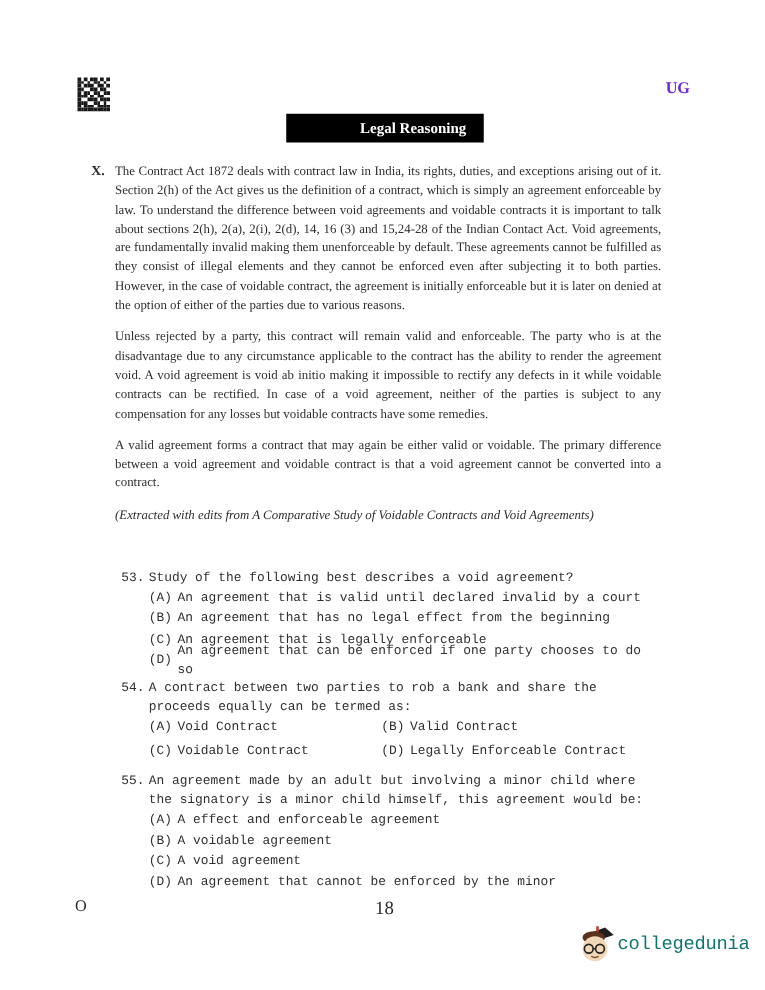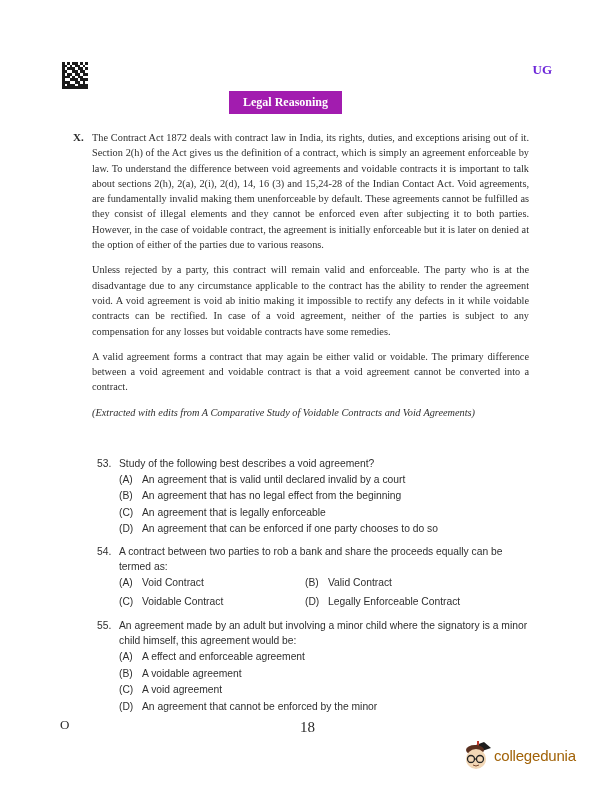--- a/index.html
+++ b/index.html
@@ -13,58 +13,58 @@
     display: grid; grid-template-columns: repeat(10, 1fr); grid-template-rows: repeat(10, 1fr);
   }
   .qr span { display: block; }
   .qr .b { background: #1a1a1a; }
   .ug {
     position: absolute; right: 60px; top: 62px;
     font-family: Liberation Serif, serif; font-weight: bold; font-size: 13px; color: #6d28d9;
   }
   .section-title {
     position: absolute; left: 229px; top: 91px; width: 113px; height: 23px;
-    background: #a21caf; color: #fff; text-align: center; line-height: 23px;
-    font-family: "Liberation Serif", serif; font-weight: bold; font-size: 12px;
+    background: #000000; color: #fff; text-align: center; line-height: 23px;
+    font-family: "Liberation Serif", serif; font-weight: bold; font-size: 12px; padding-left: 45px;
   }
   .passage {
     position: absolute; left: 92px; top: 130px; width: 437px;
     font-family: "Liberation Serif", serif; font-size: 10.3px; line-height: 15.3px;
     text-align: justify; color: #2f2f2f;
   }
   .passage p { margin: 0 0 10px 0; }
   .passage p.cite { font-style: italic; margin-top: 0; }
   .marker {
     position: absolute; left: 73px; top: 130px;
     font-family: "Liberation Serif", serif; font-weight: bold; font-size: 11px; line-height: 15.3px;
   }
   .question {
     position: absolute; left: 97px; width: 432px;
-    font-family: Liberation Sans, sans-serif; font-size: 10.3px; line-height: 15.3px; color: #2f2f2f;
+    font-family: Liberation Mono, monospace; font-size: 10.3px; line-height: 15.3px; color: #2f2f2f;
   }
   .q-head { display: flex; }
   .q-num { width: 22px; flex: none; }
   .q-text { flex: 1; }
   .opts { margin-left: 22px; }
   .opt { display: flex; height: 16.5px; align-items: center; }
   .opt-letter { width: 23px; flex: none; }
   .opt-grid { margin-left: 22px; display: grid; grid-template-columns: 186px 1fr; row-gap: 2px; }
   .footer-left {
     position: absolute; left: 60px; top: 717px;
     font-family: "Liberation Serif", serif; font-size: 13px; color: #2a2a2a;
   }
   .page-num {
     position: absolute; left: 300px; top: 719px;
     font-family: "Liberation Serif", serif; font-size: 15px; color: #2a2a2a;
   }
   .brand {
     position: absolute; left: 462px; top: 738px; display: flex; align-items: center;
   }
   .brand-name {
-    font-family: Liberation Sans, sans-serif; font-size: 15px; color: #a16207; margin-left: 2px; letter-spacing: -0.2px;
+    font-family: Liberation Mono, monospace; font-size: 15px; color: #0f766e; margin-left: 2px; letter-spacing: -0.2px;
   }
 </style>
 </head>
 <body>
 
 <div class="qr">
   <span class="b"></span>
     <span></span>
     <span class="b"></span>
     <span></span>

